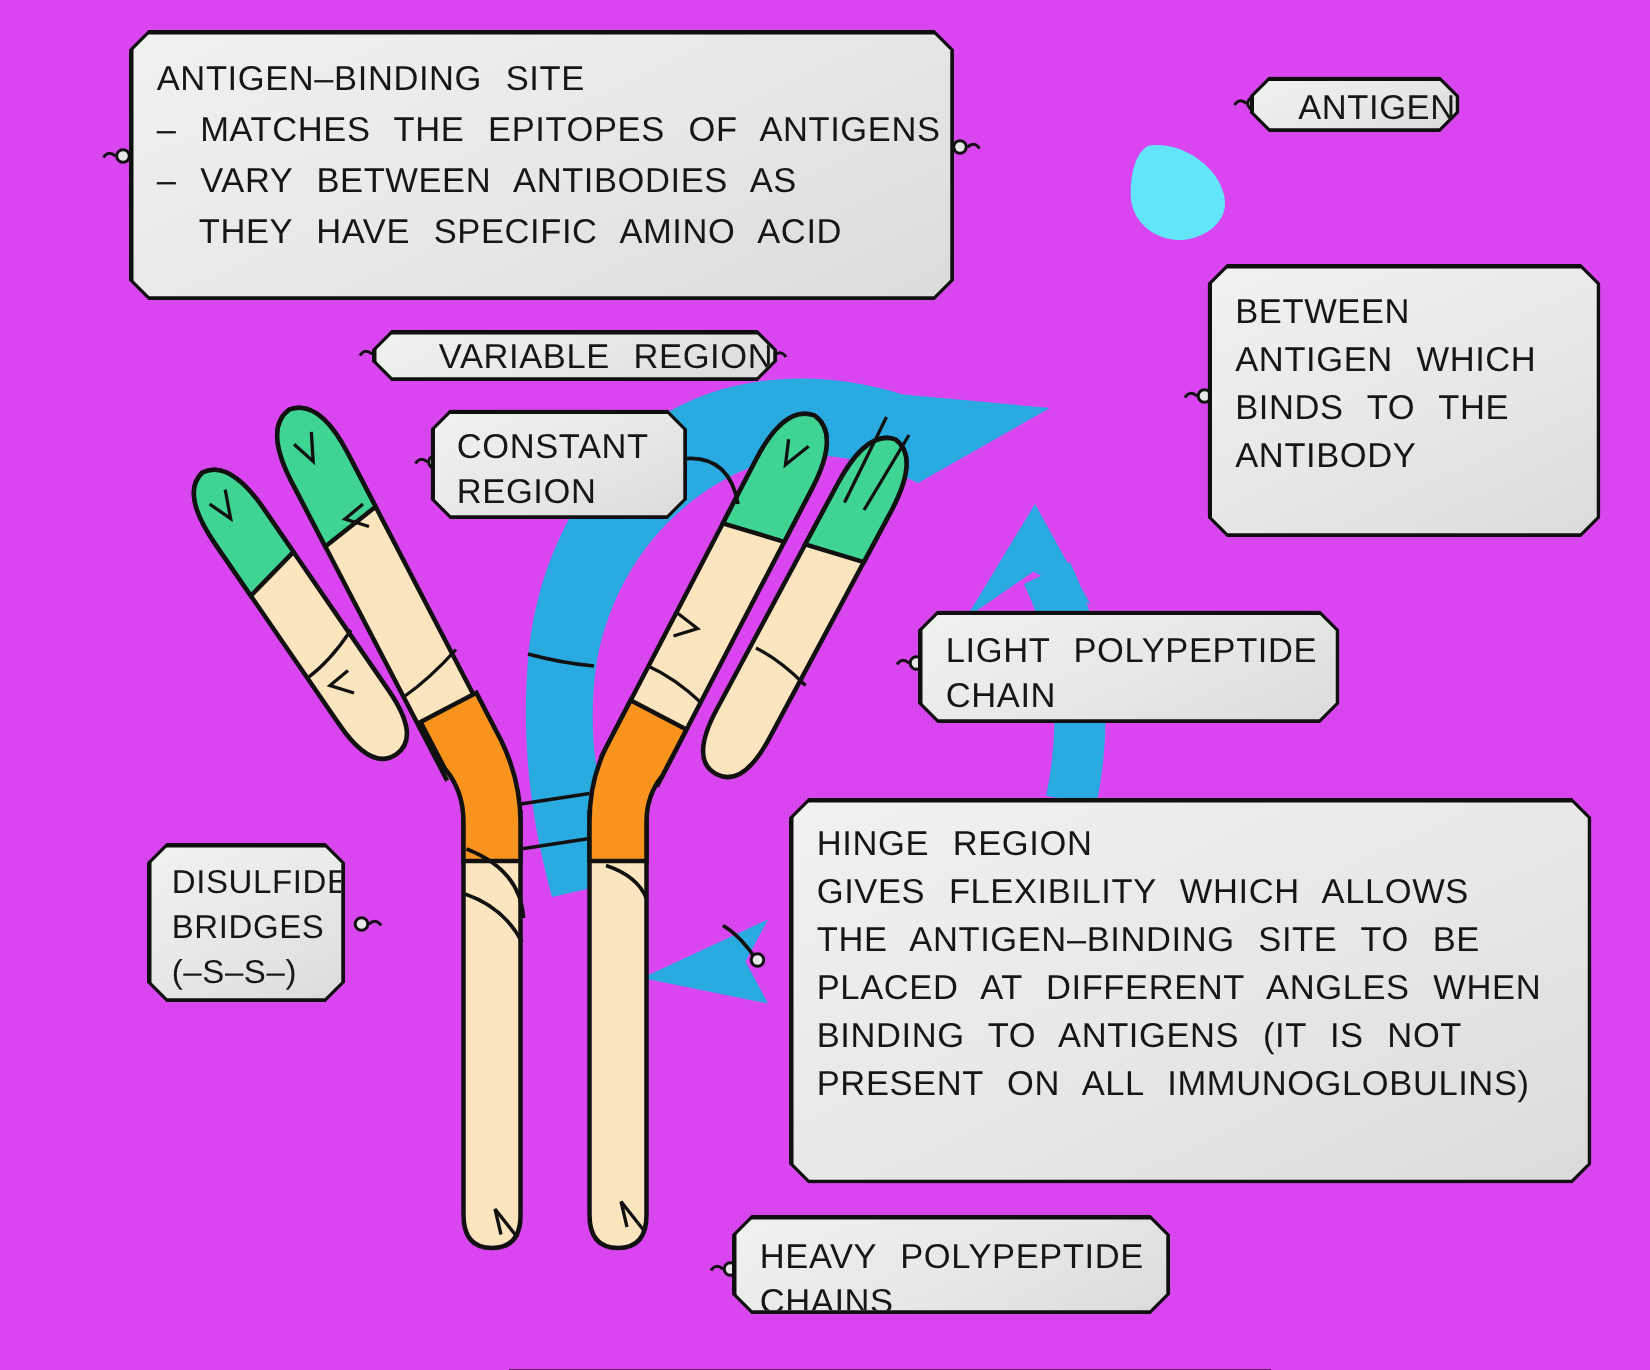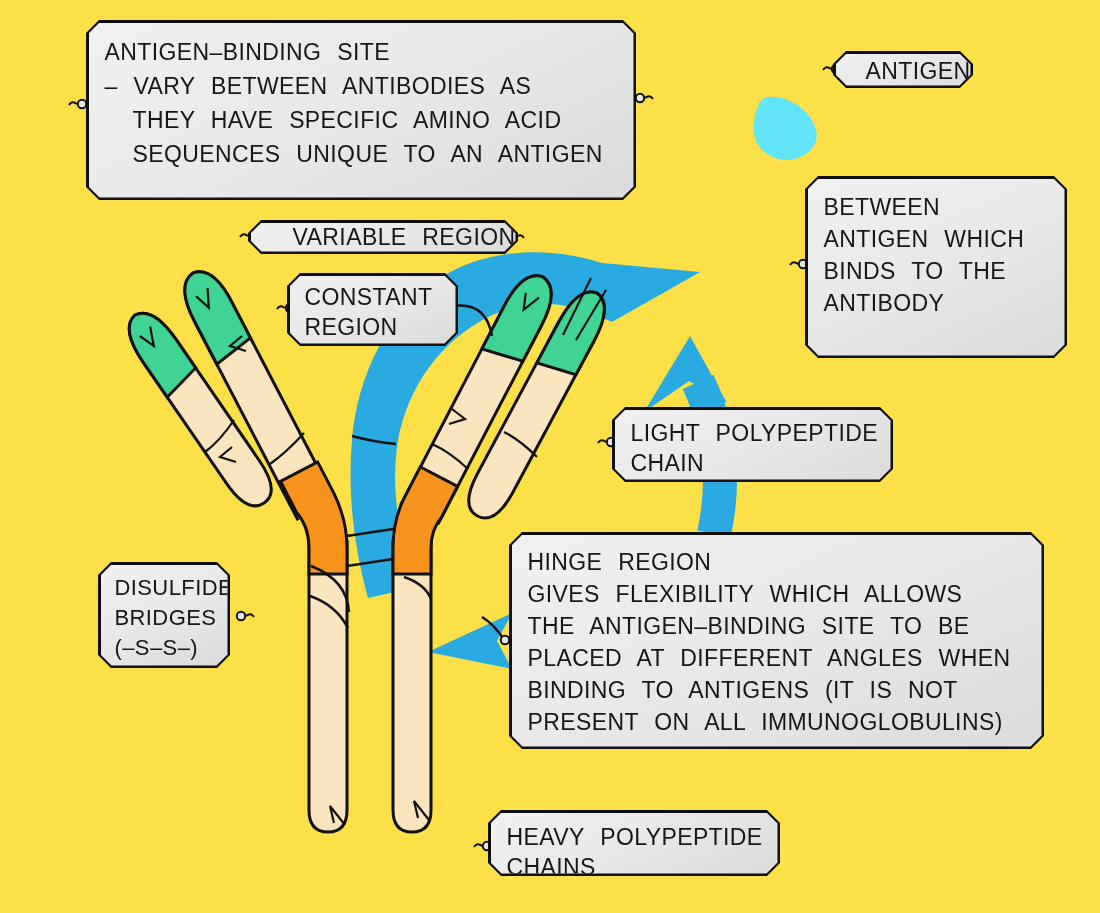--- a/index.html
+++ b/index.html
@@ -1,16 +1,16 @@
 <!DOCTYPE html>
 <html><head>
 <meta charset="utf-8">
 <style>
   html,body{margin:0;padding:0;background:#000;}
-  .stage{position:relative;width:1100px;height:913px;background:#fde047;overflow:hidden;
+  .stage{position:relative;width:1100px;height:913px;background:#d946ef;overflow:hidden;
          font-family:"Liberation Sans","DejaVu Sans",sans-serif;}
   svg{position:absolute;left:0;top:0;}
   .tag{position:absolute;background:#0f0f0f;
        clip-path:polygon(13px 0,calc(100% - 13px) 0,100% 13px,100% calc(100% - 13px),
                  calc(100% - 13px) 100%,13px 100%,0 calc(100% - 13px),0 13px);}
   .tag-inner{position:absolute;inset:2.5px;box-sizing:border-box;
        background:linear-gradient(155deg,#f1f1f1 0%,#e7e7e7 55%,#dbdbdb 100%);
        clip-path:polygon(11px 0,calc(100% - 11px) 0,100% 11px,100% calc(100% - 11px),
                  calc(100% - 11px) 100%,11px 100%,0 calc(100% - 11px),0 11px);
        color:#161616;font-size:23px;letter-spacing:.4px;word-spacing:9px;white-space:nowrap;}
@@ -146,23 +146,23 @@
       <g>
           <circle cx="487" cy="846" r="4.2"></circle>
           <path fill="none" d="M482 846 Q477 842 474 847"></path>
         </g>
     </g>
   </svg>
 
   <div class="tag b1" style="left:86px;top:20px;width:550px;height:180px">
     <div class="tag-inner">
       <div class="ln">ANTIGEN–BINDING SITE</div>
+      <div class="ln">– MATCHES THE EPITOPES OF ANTIGENS</div>
       <div class="ln">– VARY BETWEEN ANTIBODIES AS</div>
       <div class="ln indent">THEY HAVE SPECIFIC AMINO ACID</div>
-      <div class="ln indent">SEQUENCES UNIQUE TO AN ANTIGEN</div>
     </div>
   </div>
 
   <div class="tag bant" style="left:833px;top:51px;width:140px;height:37px">
     <div class="tag-inner">ANTIGEN</div>
   </div>
 
   <div class="tag bep" style="left:805px;top:176px;width:262px;height:182px">
     <div class="tag-inner">
       <div class="ln">BETWEEN</div>
@@ -183,21 +183,21 @@
     </div>
   </div>
 
   <div class="tag blig" style="left:612px;top:407px;width:281px;height:75px">
     <div class="tag-inner">
       <div class="ln">LIGHT POLYPEPTIDE</div>
       <div class="ln">CHAIN</div>
     </div>
   </div>
 
-  <div class="tag bhin" style="left:509px;top:532px;width:535px;height:217px">
+  <div class="tag bhin" style="left:526px;top:532px;width:535px;height:257px">
     <div class="tag-inner">
       <div class="ln">HINGE REGION</div>
       <div class="ln">GIVES FLEXIBILITY WHICH ALLOWS</div>
       <div class="ln">THE ANTIGEN–BINDING SITE TO BE</div>
       <div class="ln">PLACED AT DIFFERENT ANGLES WHEN</div>
       <div class="ln">BINDING TO ANTIGENS (IT IS NOT</div>
       <div class="ln">PRESENT ON ALL IMMUNOGLOBULINS)</div>
     </div>
   </div>
 

